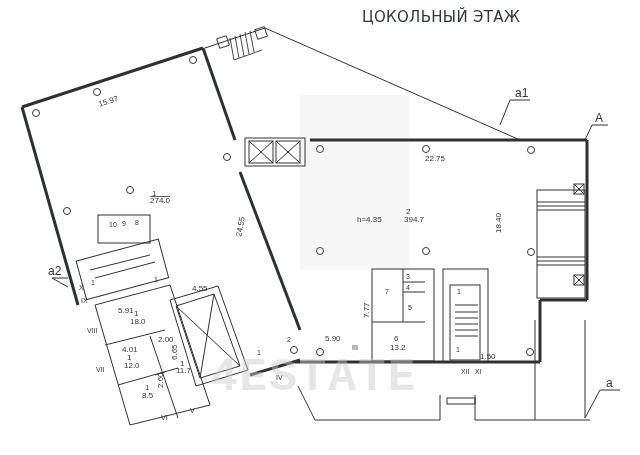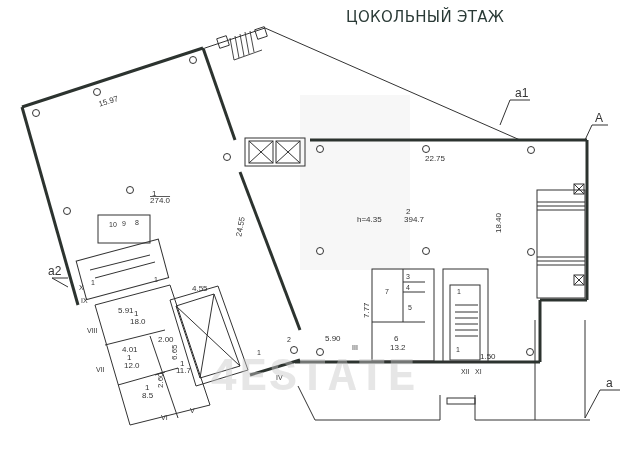--- a/index.html
+++ b/index.html
@@ -1,17 +1,17 @@
 <!DOCTYPE html>
 <html><head>
 <meta charset="utf-8">
 <style>
   html, body { margin:0; padding:0; background:#ffffff; }
   body { width:640px; height:455px; position:relative; overflow:hidden; font-family:"Liberation Sans", sans-serif; }
-  .title { position:absolute; left:346px; top:8px; font-size:15px; color:#2a3a36; letter-spacing:0.3px; font-family:"DejaVu Sans", sans-serif; }
+  .title { position:absolute; left:362px; top:8px; font-size:15px; color:#2a3a36; letter-spacing:0.3px; font-family:"DejaVu Sans", sans-serif; }
   svg.plan { position:absolute; left:0; top:0; }
   .lbl { font-family:"Liberation Sans", sans-serif; fill:#333; }
   .watermark { position:absolute; left:210px; top:352px; font-size:46px; font-weight:bold; color:#c9c9c9; opacity:0.45; letter-spacing:2px; font-family:Liberation Mono, monospace; }
 </style>
 </head>
 <body>
 
 <div class="title">ЦОКОЛЬНЫЙ ЭТАЖ</div>
 
 <svg class="plan" width="640" height="455" viewBox="0 0 640 455">

